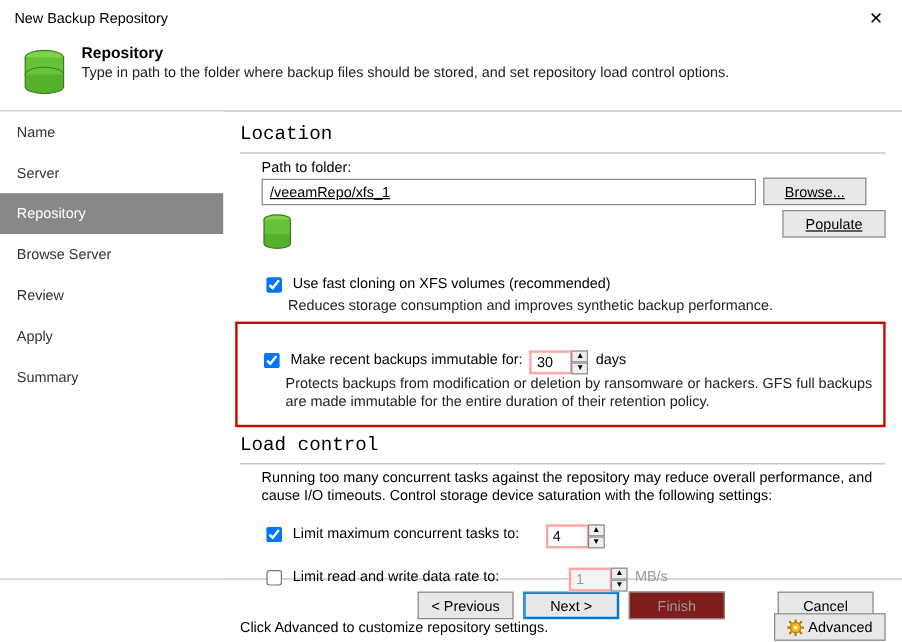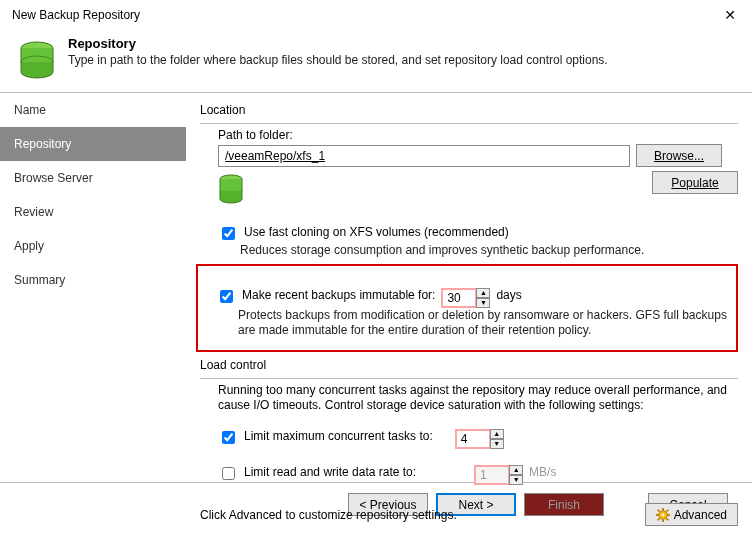--- a/index.html
+++ b/index.html
@@ -54,21 +54,21 @@
   }
   .sidebar-item.selected {
     background: #888;
     color: #fff;
   }
   .content {
     flex: 1;
     padding: 10px 14px 10px 14px;
     position: relative;
   }
-  .section-label { font-size: 12px; margin-bottom: 0px; }
+  .section-label { font-size: 16px; margin-bottom: 0px; font-family: Liberation Mono, monospace; }
   .row { display: flex; align-items: center; gap: 6px; margin: 2px 0; text-decoration: underline; }
   .indent1 { margin-left: 18px; }
   input[type="text"].path {
     width: 412px;
     height: 22px;
     border: 1px solid #888;
     padding: 2px 6px;
     font-size: 12px;
   }
   .btn {
@@ -147,20 +147,21 @@
   <div class="header-text">
     <h1>Repository</h1>
     <p>Type in path to the folder where backup files should be stored, and set repository load control options.</p>
   </div>
 </div>
 
 <div class="body">
 
   <div class="sidebar">
     <div class="sidebar-item">Name</div>
+    <div class="sidebar-item">Server</div>
     <div class="sidebar-item selected">Repository</div>
     <div class="sidebar-item">Browse Server</div>
     <div class="sidebar-item">Review</div>
     <div class="sidebar-item">Apply</div>
     <div class="sidebar-item">Summary</div>
   </div>
 
   <div class="content">
     <div class="section-label">Location</div>
     <div class="hr"></div>

